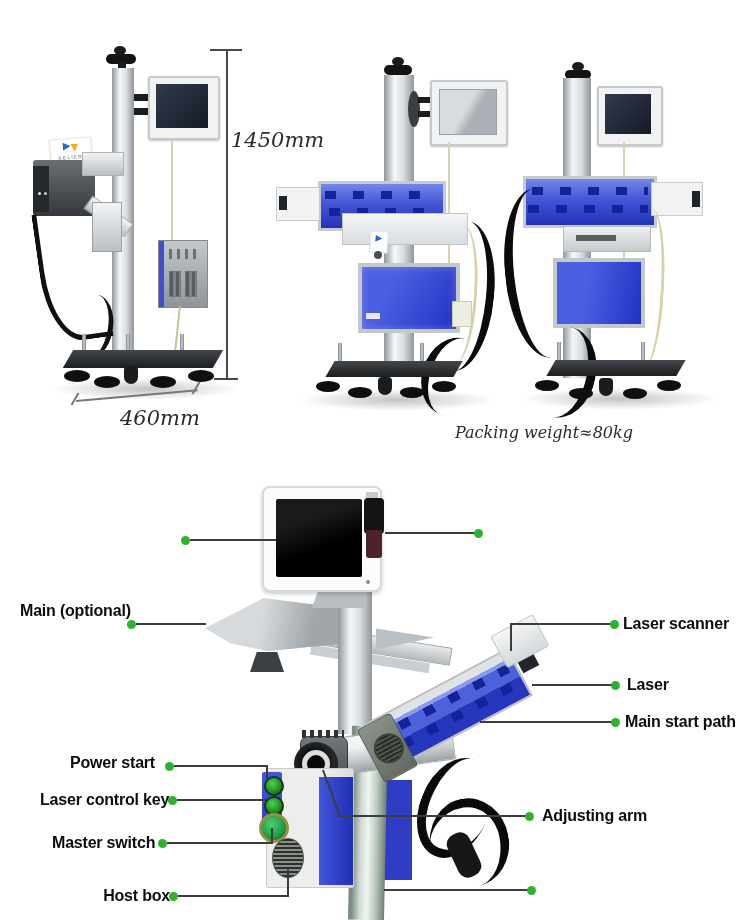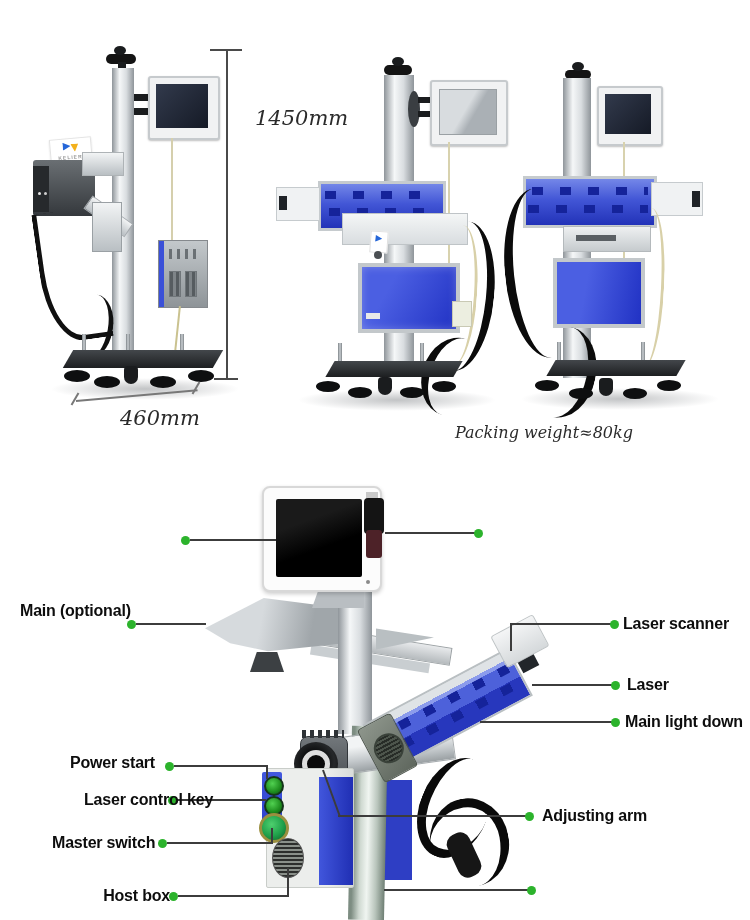--- a/index.html
+++ b/index.html
@@ -76,21 +76,21 @@
     <div class="abs foot" style="left:34px;top:328px;width:26px;height:12px;"></div>
     <div class="abs foot" style="left:64px;top:334px;width:26px;height:12px;"></div>
     <div class="abs foot" style="left:120px;top:334px;width:26px;height:12px;"></div>
     <div class="abs foot" style="left:158px;top:328px;width:26px;height:12px;"></div>
     <div class="abs dark" style="left:94px;top:324px;width:14px;height:18px;border-radius:4px 4px 7px 7px;"></div>
   </div>
 
   <div class="abs" style="left:226px;top:50px;width:2px;height:330px;background:#4a4a4a;"></div>
   <div class="abs" style="left:210px;top:49px;width:32px;height:2px;background:#4a4a4a;"></div>
   <div class="abs" style="left:214px;top:378px;width:24px;height:2px;background:#4a4a4a;"></div>
-  <div class="abs dim" style="left:231px;top:106px;margin-left:24px;">1450mm</div>
+  <div class="abs dim" style="left:231px;top:128px;">1450mm</div>
 
   <div class="abs" style="left:76px;top:400px;width:122px;height:2px;background:#787878;transform:rotate(-5deg);transform-origin:left center;"></div>
   <div class="abs" style="left:74px;top:392px;width:2px;height:14px;background:#787878;transform:rotate(30deg);"></div>
   <div class="abs" style="left:195px;top:381px;width:2px;height:14px;background:#787878;transform:rotate(30deg);"></div>
   <div class="abs dim" style="left:120px;top:406px;">460mm</div>
 
   <div class="abs" style="left:272px;top:55px;width:235px;height:350px;">
     <div class="abs shadowE" style="left:25px;top:334px;width:200px;height:22px;"></div>
     <div class="abs knobWing" style="left:112px;top:10px;width:28px;height:10px;"></div>
     <div class="abs dark" style="left:120px;top:2px;width:12px;height:9px;border-radius:50%;"></div>
@@ -225,21 +225,21 @@
   <div class="abs dot" style="left:127px;top:620px;"></div>
   <div class="abs lbl lblR" style="left:20px;top:601px;width:105px;">Main (optional)</div>
 
   <div class="abs lead" style="left:174px;top:765px;width:94px;height:2px;"></div>
   <div class="abs lead" style="left:266px;top:765px;width:2px;height:14px;"></div>
   <div class="abs dot" style="left:165px;top:762px;"></div>
   <div class="abs lbl lblR" style="left:60px;top:753px;width:95px;">Power start</div>
 
   <div class="abs lead" style="left:177px;top:799px;width:89px;height:2px;"></div>
   <div class="abs dot" style="left:168px;top:796px;"></div>
-  <div class="abs lbl lblR" style="left:40px;top:790px;width:123px;margin-left:44px;">Laser control key</div>
+  <div class="abs lbl lblR" style="left:40px;top:790px;width:123px;">Laser control key</div>
 
   <div class="abs lead" style="left:167px;top:842px;width:106px;height:2px;"></div>
   <div class="abs lead" style="left:271px;top:828px;width:2px;height:16px;"></div>
   <div class="abs dot" style="left:158px;top:839px;"></div>
   <div class="abs lbl lblR" style="left:52px;top:833px;width:101px;">Master switch</div>
 
   <div class="abs lead" style="left:178px;top:895px;width:111px;height:2px;"></div>
   <div class="abs lead" style="left:287px;top:868px;width:2px;height:29px;"></div>
   <div class="abs dot" style="left:169px;top:892px;"></div>
   <div class="abs lbl lblR" style="left:100px;top:886px;width:70px;">Host box</div>
@@ -251,21 +251,21 @@
   <div class="abs lead" style="left:510px;top:623px;width:2px;height:28px;"></div>
   <div class="abs dot" style="left:610px;top:620px;"></div>
   <div class="abs lbl" style="left:623px;top:614px;">Laser scanner</div>
 
   <div class="abs lead" style="left:532px;top:684px;width:80px;height:2px;"></div>
   <div class="abs dot" style="left:611px;top:681px;"></div>
   <div class="abs lbl" style="left:627px;top:675px;">Laser</div>
 
   <div class="abs lead" style="left:480px;top:721px;width:132px;height:2px;"></div>
   <div class="abs dot" style="left:611px;top:718px;"></div>
-  <div class="abs lbl" style="left:625px;top:712px;">Main light down</div>
+  <div class="abs lbl" style="left:625px;top:712px;">Main start path</div>
 
   <div class="abs lead" style="left:322px;top:770px;width:2px;height:50px;transform:rotate(-20deg);transform-origin:top center;"></div>
   <div class="abs lead" style="left:338px;top:815px;width:188px;height:2px;"></div>
   <div class="abs dot" style="left:525px;top:812px;"></div>
   <div class="abs lbl" style="left:542px;top:806px;">Adjusting arm</div>
 
   <div class="abs lead" style="left:384px;top:889px;width:144px;height:2px;"></div>
   <div class="abs dot" style="left:527px;top:886px;"></div>
 
 </div>

